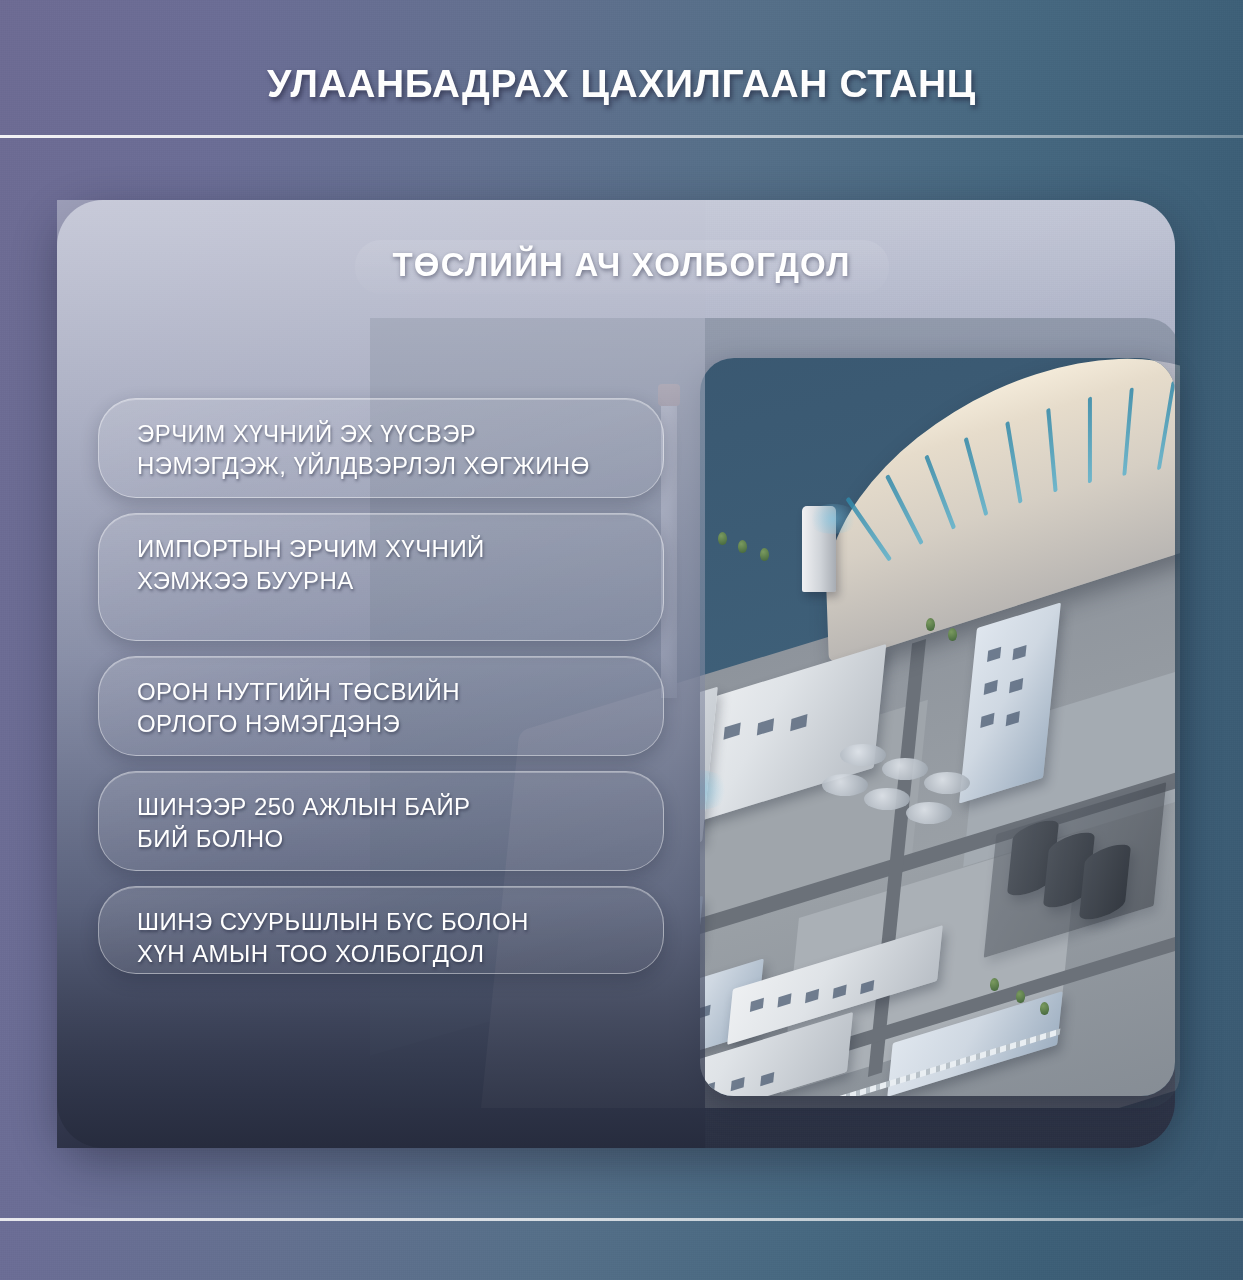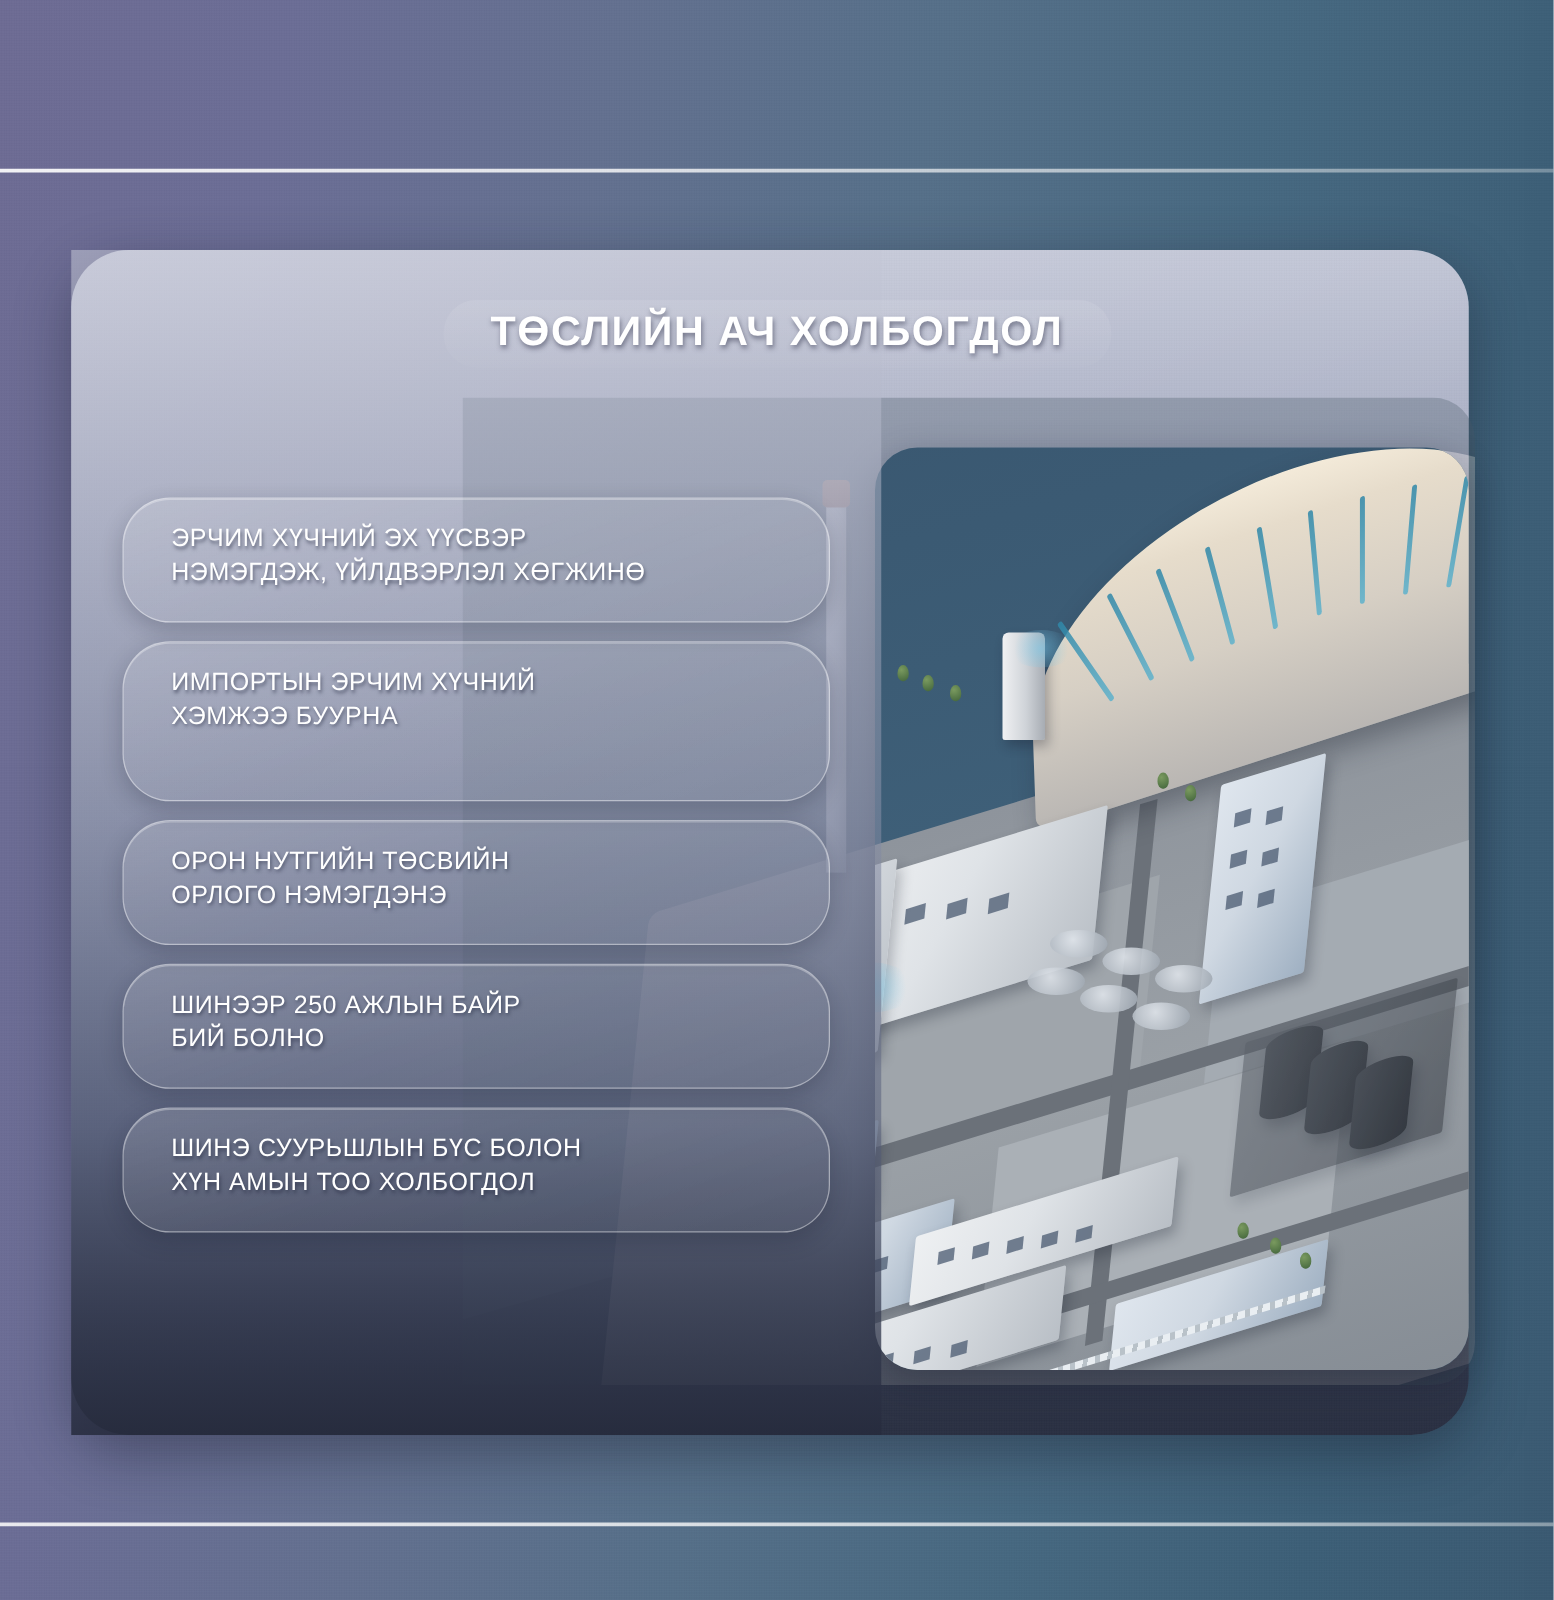--- a/index.html
+++ b/index.html
@@ -260,38 +260,41 @@
     padding:19px 26px 21px 38px;
     background:linear-gradient(160deg,
         rgba(255,255,255,.14) 0%,
         rgba(255,255,255,.07) 45%,
         rgba(255,255,255,.03) 100%);
     border:1.5px solid rgba(255,255,255,.42);
     box-shadow:
       0 6px 18px rgba(20,24,42,.22),
       inset 0 1px 0 rgba(255,255,255,.30);
     color:#ffffff;
-    font-size:20px;
+    font-size:24px;
     line-height:1.33;
     letter-spacing:.45px;
     text-shadow:1px 2px 3px rgba(30,34,56,.55);
   }
   .pill:nth-child(1){ height:100px; }
   .pill:nth-child(2){ height:128px; }
   .pill:nth-child(3){ height:100px; }
   .pill:nth-child(4){ height:100px; }
-  .pill:nth-child(5){ height:100px; margin-bottom:0; }
+  .pill:nth-child(5){ height:88px; margin-bottom:0; }
   .pill b{ font-weight:normal; }
   .pill .ln{ display:block; white-space:nowrap; }
 </style>
 </head>
 <body>
 
 <div id="slide">
 
+  <div id="header">
+    <div id="deck-title">УЛААНБАДРАХ ЦАХИЛГААН СТАНЦ</div>
+  </div>
   <div class="rule" id="rule-top"></div>
 
   <div id="panel">
     <div id="panel-sheen"></div>
   </div>
 
   <div id="render-ghost">
     <div class="scene">
       <div class="sky"></div>
       <div class="water"></div>

